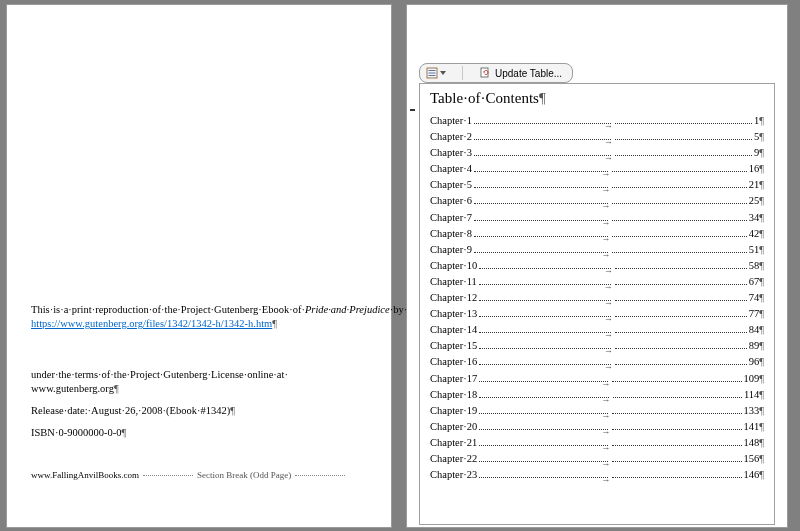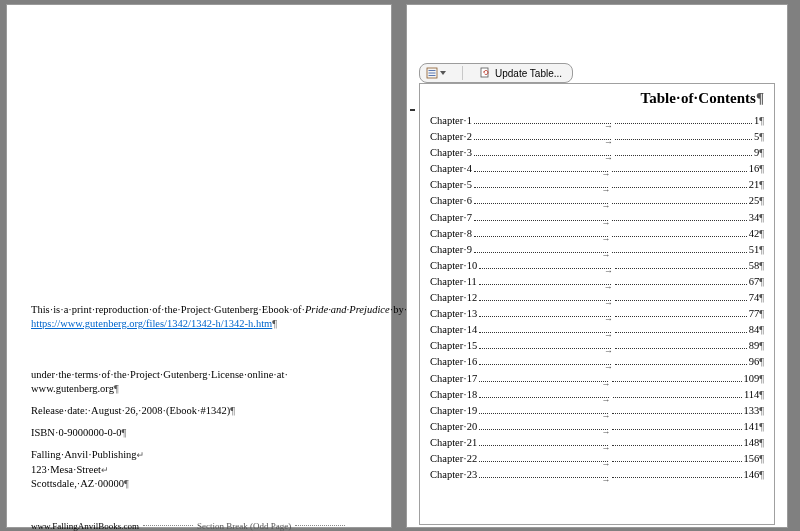--- a/index.html
+++ b/index.html
@@ -84,24 +84,23 @@
   }
 
   .toc-box {
     position: absolute;
     top: 78px; left: 12px; right: 12px; bottom: 2px;
     border: 1px solid #a0a0a0;
     padding: 6px 10px 4px 10px;
     overflow: hidden;
   }
   .toc-title {
-    text-align: right;
+    text-align: left;
     font-size: 15px;
     margin-bottom: 6px;
-    font-weight: bold;
   }
   .toc-row {
     display: flex; align-items: baseline;
     font-size: 10.5px;
     line-height: 16.1px;
     white-space: nowrap;
   }
   .toc-chap { flex: 0 0 auto; text-align: right; }
   .toc-leader1 {
     flex: 1 1 auto;
@@ -152,25 +151,20 @@
 
 
       <div class="para">
         <span>Release·date:·August·26,·2008·(Ebook·#1342)</span><span class="pilcrow"></span>
       </div>
 
       <div class="para">
         <span>ISBN·0-9000000-0-0</span><span class="pilcrow"></span>
       </div>
 
-      <div class="para" style="margin-bottom:6px;">
-        <span>Falling·Anvil·Publishing</span><span class="hook"></span><br>
-        <span>123·Mesa·Street</span><span class="hook"></span><br>
-        <span>Scottsdale,·AZ·00000</span><span class="pilcrow"></span>
-      </div>
 
       <div class="section-break-line">
         <span style="color:#000;">www.FallingAnvilBooks.com</span>
         <span class="sb-dots"></span>
         <span class="sb-label">Section Break (Odd Page)</span>
         <span class="sb-dots long"></span>
       </div>
 
     </div>
   </div>

